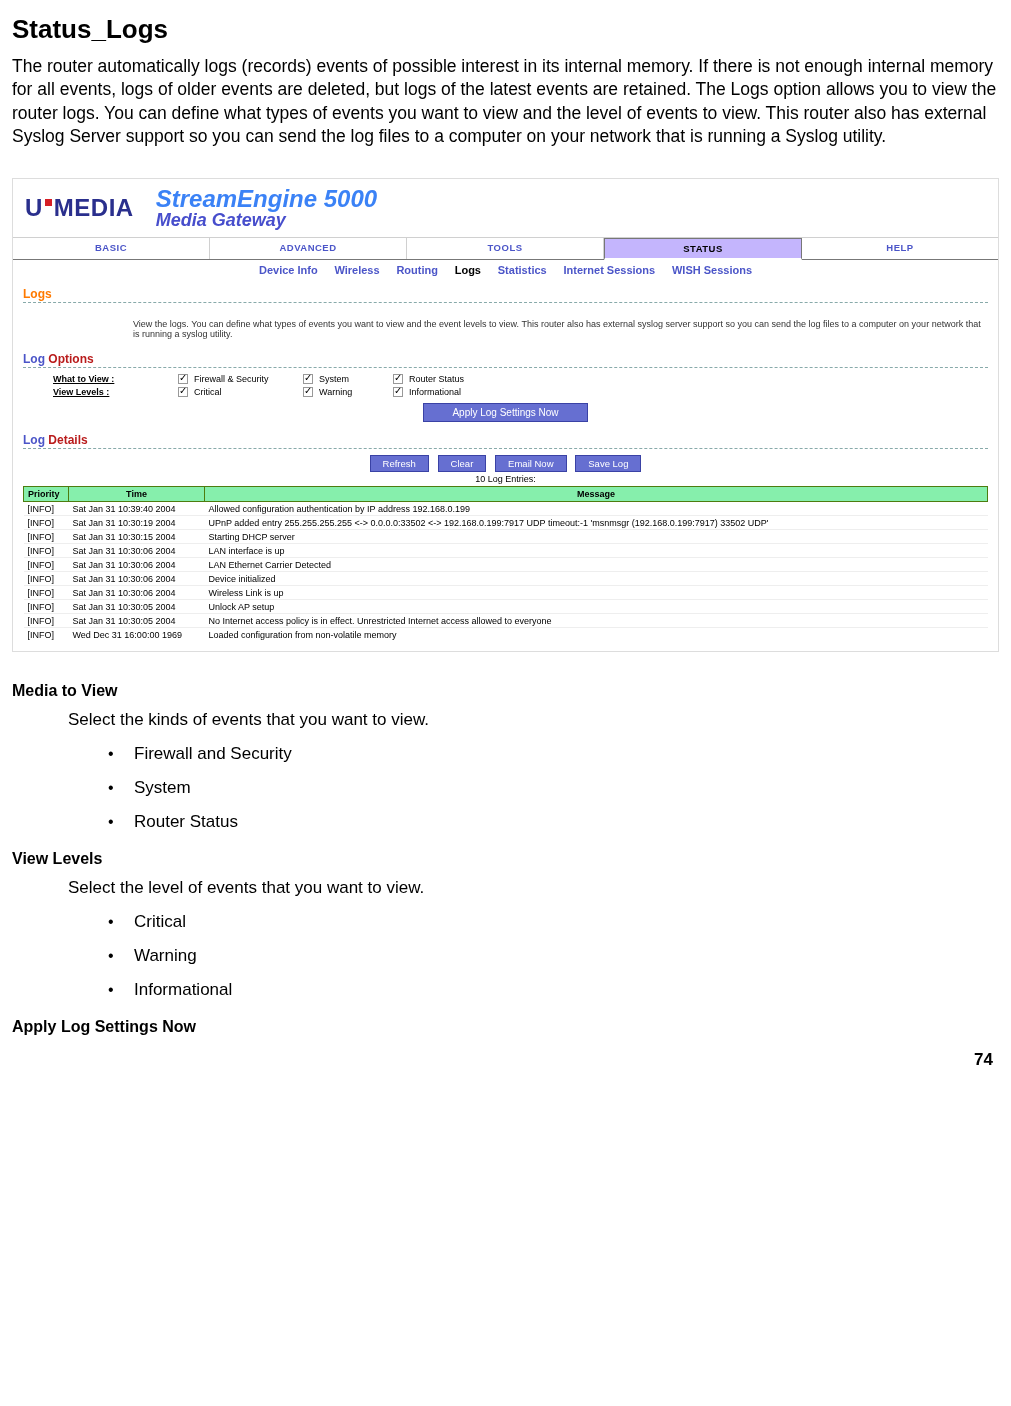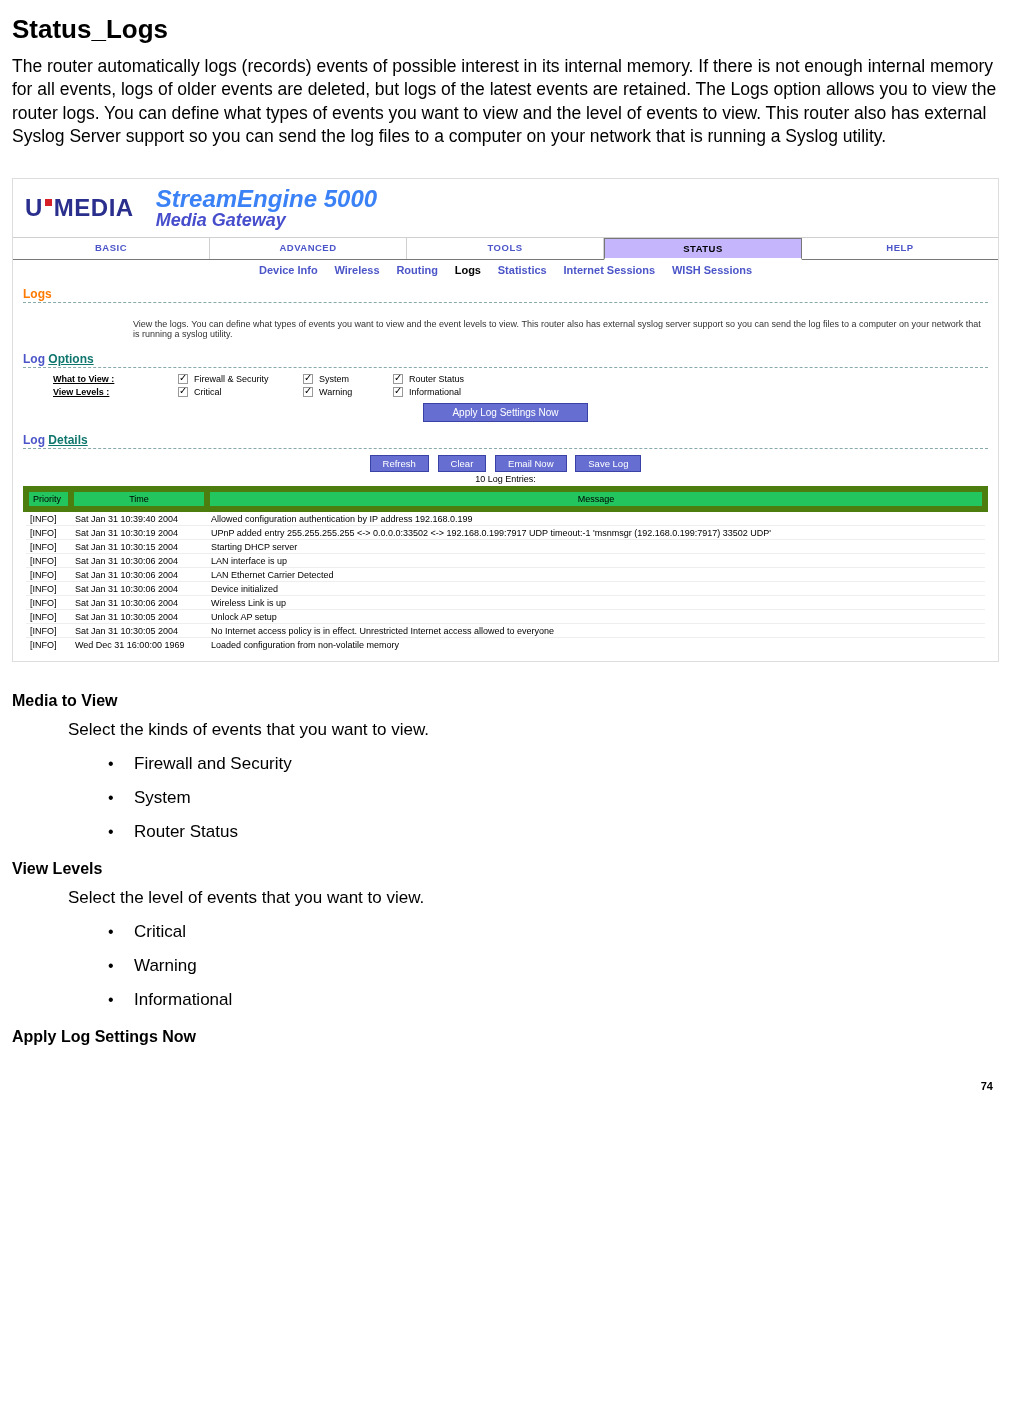--- a/index.html
+++ b/index.html
@@ -112,21 +112,21 @@
   .content-area { padding: 4px 10px 10px 10px; }
   .sect-head {
     color: #ff7a00;
     font-weight: bold;
     font-size: 12px;
     padding: 3px 0 1px 0;
     border-bottom: 1px dashed #8aa;
     margin-bottom: 6px;
   }
   .sect-head.blue { color: #4b55c8; }
-  .sect-head.blue .bold { color: #0f766e; text-decoration: underline; }
+  .sect-head.blue .bold { color: #b91c1c; }
   .small-desc {
     font-size: 9px;
     color: #333;
     margin: 16px 0 10px 110px;
   }
   .opt-row {
     display: flex;
     align-items: center;
     font-size: 9px;
     margin: 3px 0 3px 30px;
@@ -184,25 +184,25 @@
     text-align: center;
     font-size: 9px;
     margin-bottom: 2px;
   }
   table.log-table {
     width: 100%;
     border-collapse: collapse;
     font-size: 9px;
   }
   table.log-table th {
-    font-weight: normal;
+    font-weight: bold;
     text-align: left;
-    border: 6px solid #4d7c0f;
+    border: 1px solid #4d7c0f;
     padding: 2px 4px;
-    background: #22c55e;
+    background: #86efac;
   }
   table.log-table th.c { text-align: center; }
   table.log-table td {
     border-top: 1px solid #eee;
     padding: 1.5px 4px;
     white-space: nowrap;
   }
   table.log-table th:nth-child(1){ width: 45px; }
   table.log-table th:nth-child(2){ width: 136px; text-align:center; }
   table.log-table th:nth-child(3){ text-align:center; }
@@ -225,22 +225,22 @@
   }
   .bullets .bi::before {
     content: "•";
     display: inline-block;
     width: 26px;
     font-size: 16px;
   }
   .pnum {
     position: absolute;
     right: 18px;
-    bottom: 4px;
-    font-size: 11px;
+    bottom: 16px;
+    font-size: 17px;
     font-weight: bold;
   }
 </style>
 </head>
 <body>
 
 <h1 class="page-title">Status_Logs</h1>
 
 <p class="intro">The router automatically logs (records) events of possible interest in its internal memory. If there is not enough internal memory for all events, logs of older events are deleted, but logs of the latest events are retained. The Logs option allows you to view the router logs. You can define what types of events you want to view and the level of events to view. This router also has external Syslog Server support so you can send the log files to a computer on your network that is running a Syslog utility.</p>
 

